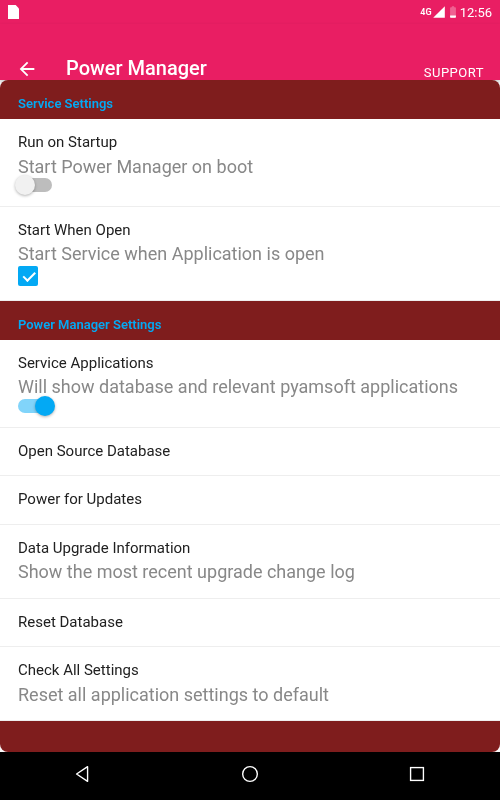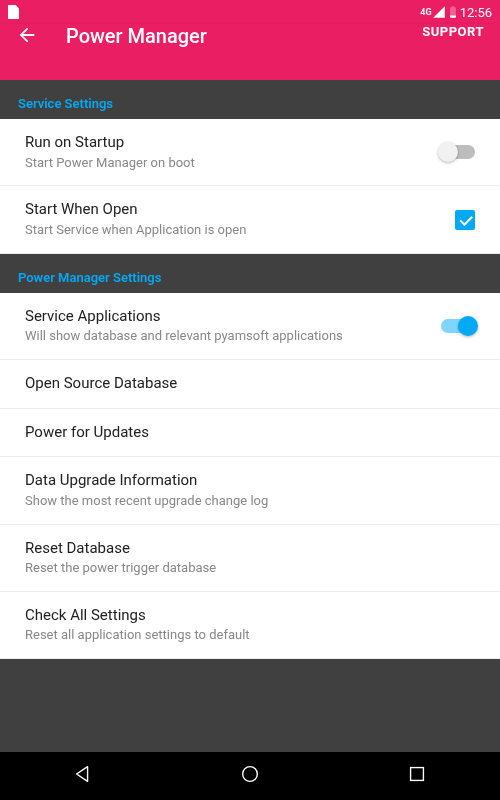--- a/index.html
+++ b/index.html
@@ -21,51 +21,53 @@
     color: #fff;
     font-size: 13px;
   }
   .status-left { display: flex; align-items: center; gap: 4px; }
   .status-right { display: flex; align-items: center; gap: 0; }
   .status-right svg { width: 14px; height: 14px; }
   .app-bar {
     height: 56px;
     background: #e91e63;
     display: flex;
-    align-items: flex-start;
+    align-items: flex-end;
     padding: 0 16px;
     color: #fff;
     box-shadow: 0 2px 4px rgba(0,0,0,0.2);
   }
   .back-arrow { margin-right: 28px; display:flex; cursor:pointer; }
   .app-title { font-size: 20px; font-weight: 500; flex: 1; }
-  .support-btn { font-size: 13px; font-weight: 700; letter-spacing: 0.5px; cursor:pointer; }
+  .support-btn { font-size: 13px; font-weight: 400; letter-spacing: 0.5px; cursor:pointer; }
   .content {
     height: calc(100% - 24px - 56px - 48px);
     overflow-y: auto;
-    background: #404040;
+    background: #7f1d1d;
+    border-radius: 8px;
   }
   .section-header {
     color: #03a9f4;
     font-size: 13px;
     font-weight: 600;
     padding: 16px 18px 8px;
   }
   .setting-row {
     background: #fff;
-    padding: 14px 25px;
-    display: flex;
-    align-items: center;
+    padding: 14px 18px;
+    display: flex;
+    align-items: flex-start;
     border-bottom: 1px solid #eee;
     cursor: pointer;
+    flex-direction: column;
   }
   .setting-row:first-of-type { border-top: 1px solid #eee; }
   .setting-text { flex: 1; padding-right: 12px; }
   .setting-title { font-size: 15px; color: #212121; line-height: 1.3; }
-  .setting-sub { font-size: 13px; color: #888; margin-top: 2px; line-height: 1.3; }
+  .setting-sub { font-size: 18px; color: #888; margin-top: 2px; line-height: 1.3; }
   
   .switch {
     position: relative;
     width: 34px;
     height: 14px;
     background: #bdbdbd;
     border-radius: 7px;
   }
   .switch::after {
     content: "";
@@ -191,21 +193,20 @@
   <div class="setting-row">
     <div class="setting-text">
       <div class="setting-title">Data Upgrade Information</div>
       <div class="setting-sub">Show the most recent upgrade change log</div>
     </div>
   </div>
 
   <div class="setting-row">
     <div class="setting-text">
       <div class="setting-title">Reset Database</div>
-      <div class="setting-sub">Reset the power trigger database</div>
     </div>
   </div>
 
   <div class="setting-row">
     <div class="setting-text">
       <div class="setting-title">Check All Settings</div>
       <div class="setting-sub">Reset all application settings to default</div>
     </div>
   </div>
 

